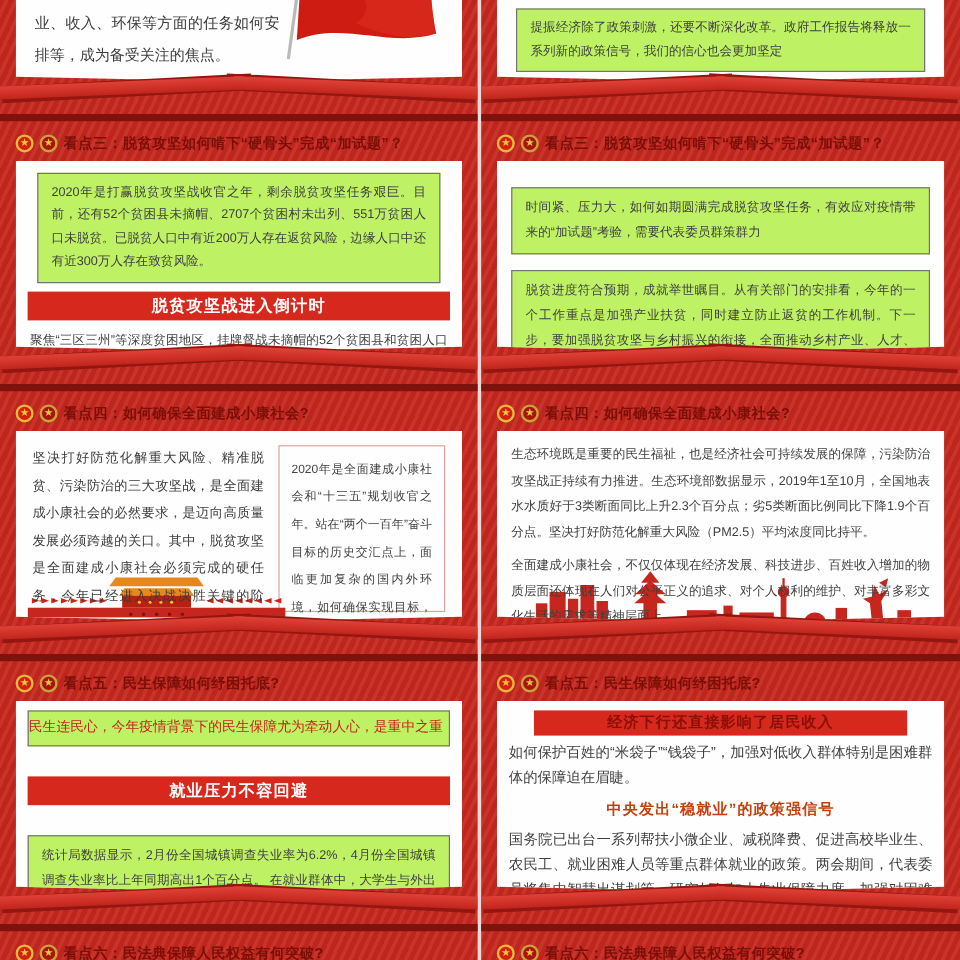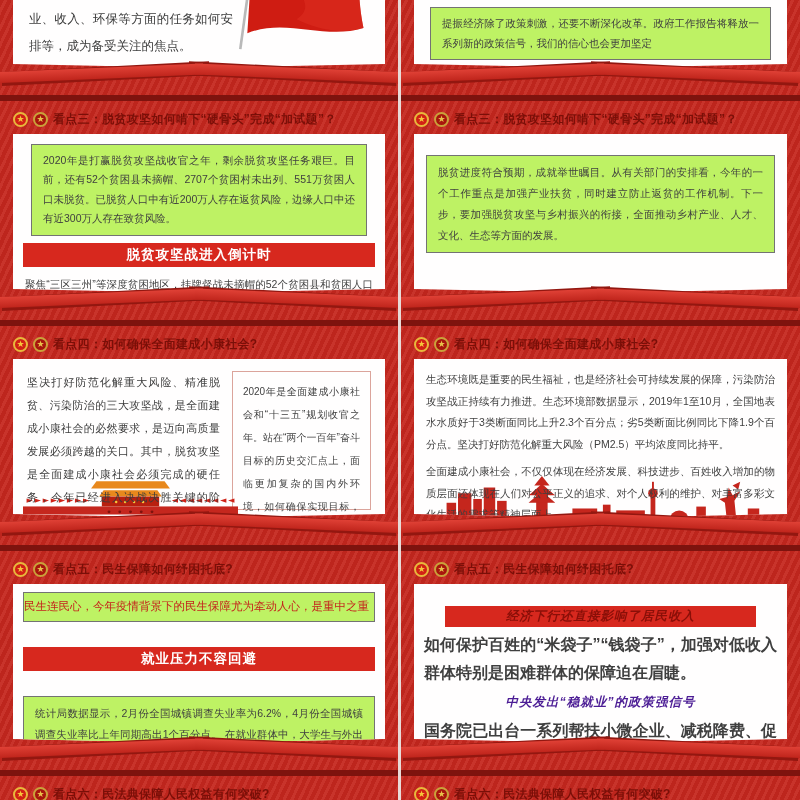--- a/index.html
+++ b/index.html
@@ -43,21 +43,21 @@
   .rib.bl { bottom:12px; left:0; width:51%; height:11px; background:linear-gradient(180deg,#e04136,#c0251c); transform:skewY(-2.4deg); transform-origin:left bottom; }
   .rib.br { bottom:12px; right:0; width:51%; height:11px; background:linear-gradient(180deg,#e04136,#c0251c); transform:skewY(2.4deg); transform-origin:right bottom; }
 
   
   .tbox { border:1px solid #737373; background:#bef264; color:#3f3f3f;
     font-size:10.5px; line-height:1.85; padding:6px 11px; text-align:justify; }
   .para { color:#3f3f3f; font-size:10.5px; line-height:2.05; text-align:justify; }
   .banner { background:#d7281e; color:#ffffff; font-weight:bold; text-align:center;
     font-size:13.5px; padding:3px 0; letter-spacing:1px; }
   .banner.maroon { color:#8a0f08; }
-  .banner.ghost { background:transparent; color:#4c1d95; }
+  .banner.ghost { background:transparent; color:#c2410c; }
 
   
   .s-top .panel { display:flex; align-items:flex-end; padding:10px 16px 8px; }
   .s1-text { width:60%; font-size:12.5px; line-height:2.15; color:#3b3b3b; text-align:justify; }
   .s1-flag { position:absolute; right:18px; bottom:8px; width:132px; height:108px; }
 
   .s2-stack { display:flex; flex-direction:column; justify-content:flex-end; gap:9px; width:100%; }
 
   .s3 .panel, .s4 .panel, .s7 .panel, .s8 .panel { padding:8px 10px; }
   .s3 .tbox { margin:2px 8px 0; }
@@ -75,22 +75,22 @@
 
   .s6 .panel { padding:10px 12px; }
   .s6 .para { position:relative; z-index:1; }
   .s6 .para + .para { margin-top:6px; }
   .s6-skyline { position:absolute; left:50%; transform:translateX(-50%); bottom:-2px; width:92%; height:44px; z-index:0; }
 
   .s7 .tbox.b1 { text-align:left; color:#c4231c; font-size:11.5px; padding:4px 0; line-height:1.7; }
   .s7 .banner { margin:25px 0; }
   .s7 .tbox.b2 { line-height:2.0; }
 
-  .s8 .banner { font-size:12.5px; padding:2px 16px; width:88%; margin:14px auto 0;font-style:italic; }
-  .s8 .txt { font-size:16px; line-height:1.75; color:#3f3f3f; text-align:justify; margin-top:4px;font-weight:bold; }
+  .s8 .banner { font-size:12.5px; padding:2px 16px; width:88%; margin:0 auto 0; }
+  .s8 .txt { font-size:12px; line-height:1.75; color:#3f3f3f; text-align:justify; margin-top:4px; }
   .s8 .ghost { margin-top:5px; font-size:12.5px; }
 </style>
 </head>
 <body>
 
 <div id="viewport">
   <div id="grid">
 
     <div class="slide s-top">
       <div class="panel">
@@ -138,20 +138,21 @@
       <div class="rib br"></div>
     </div>
 
     <div class="slide s4">
       <div class="shead">
         <span class="emblem nat">★</span>
         <span class="emblem cppcc">★</span>
         <span class="title">看点三：脱贫攻坚如何啃下“硬骨头”完成“加试题”？</span>
       </div>
       <div class="panel">
+        <div class="tbox b1">时间紧、压力大，如何如期圆满完成脱贫攻坚任务，有效应对疫情带来的“加试题”考验，需要代表委员群策群力</div>
         <div class="tbox b2">脱贫进度符合预期，成就举世瞩目。从有关部门的安排看，今年的一个工作重点是加强产业扶贫，同时建立防止返贫的工作机制。下一步，要加强脱贫攻坚与乡村振兴的衔接，全面推动乡村产业、人才、文化、生态等方面的发展。</div>
       </div>
       <div class="rib dl"></div>
       <div class="rib dr"></div>
       <div class="rib bl"></div>
       <div class="rib br"></div>
     </div>
 
     <div class="slide s5">
       <div class="shead">

